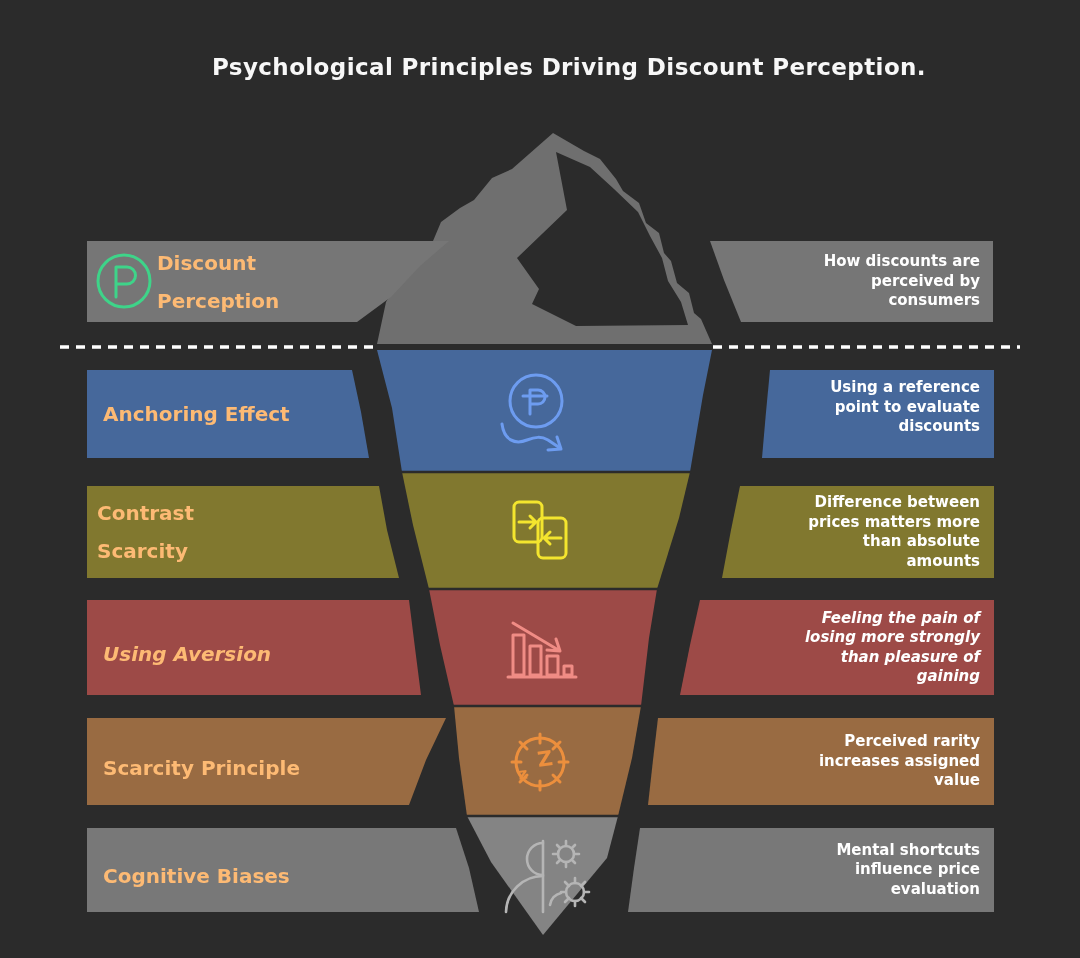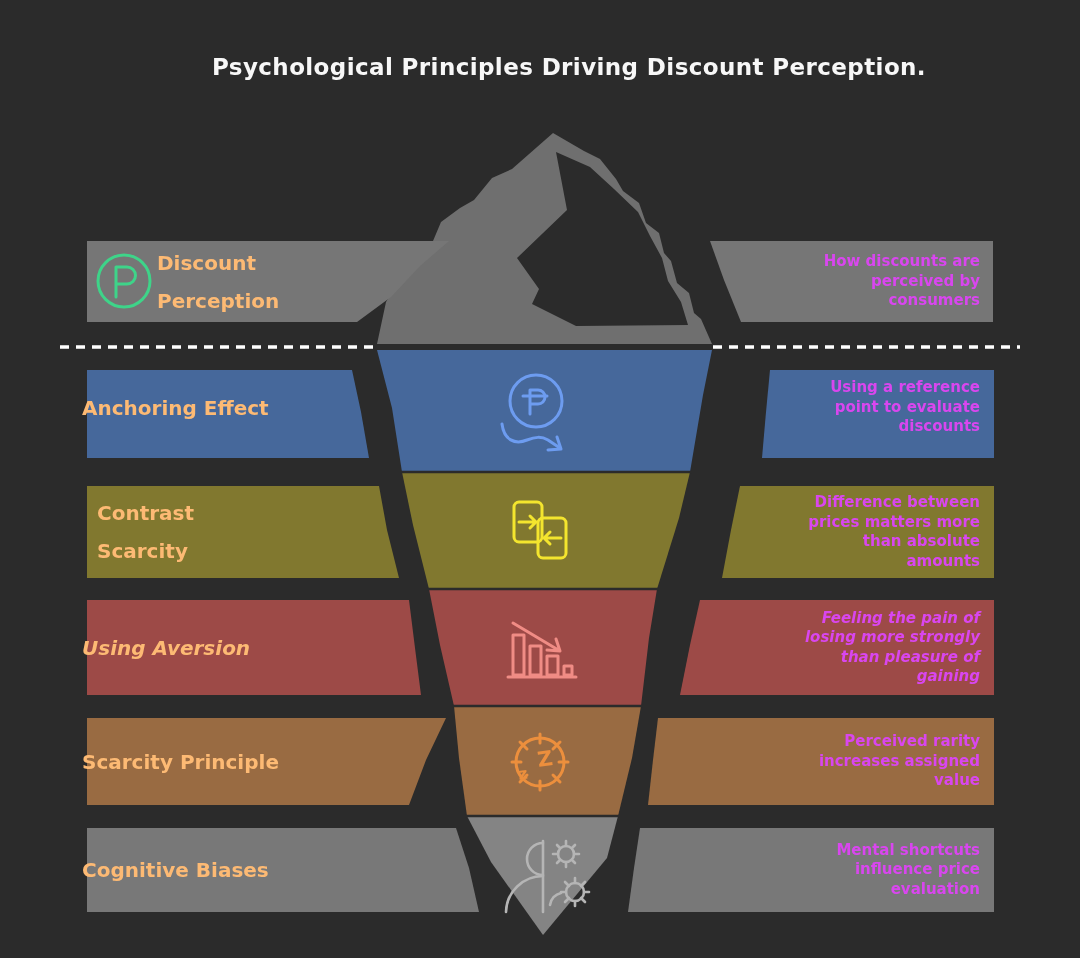--- a/index.html
+++ b/index.html
@@ -14,28 +14,28 @@
   }
   .lbl{
     position:absolute;display:flex;align-items:center;
     font-weight:bold;color:#fdba74;font-size:20px;line-height:38px;
     white-space:nowrap;
   }
   .lbl.wrap{white-space:normal;}
   .desc{
     position:absolute;display:flex;align-items:center;justify-content:flex-end;
     text-align:right;right:100px;font-size:15px;font-weight:bold;
-    line-height:19.5px;color:#d946ef;
+    line-height:19.5px;color:#ffffff;
   }
   
   .r1{top:241px;height:81px;} .r2{top:370px;height:75px;}
   .r3{top:486px;height:92px;} .r4{top:600px;height:95px;font-style:italic;}
   .r5{top:718px;height:87px;text-align:right;} .r6{top:828px;height:84px;}
   .lbl.l1{left:157px;width:130px;}
-  .lbl.l2,.lbl.l4,.lbl.l5,.lbl.l6{left:82px;}
+  .lbl.l2,.lbl.l4,.lbl.l5,.lbl.l6{left:103px;margin-top:6px;}
   .lbl.l3{left:97px;width:120px;}
   .desc.d1{width:180px;} .desc.d2{width:190px;} .desc.d3{width:180px;}
   .desc.d4{width:195px;} .desc.d5{width:185px;} .desc.d6{width:175px;}
 </style>
 </head>
 <body>
 
 <div class="canvas">
 
   <svg class="layer" width="1080" height="958" viewBox="0 0 1080 958">

